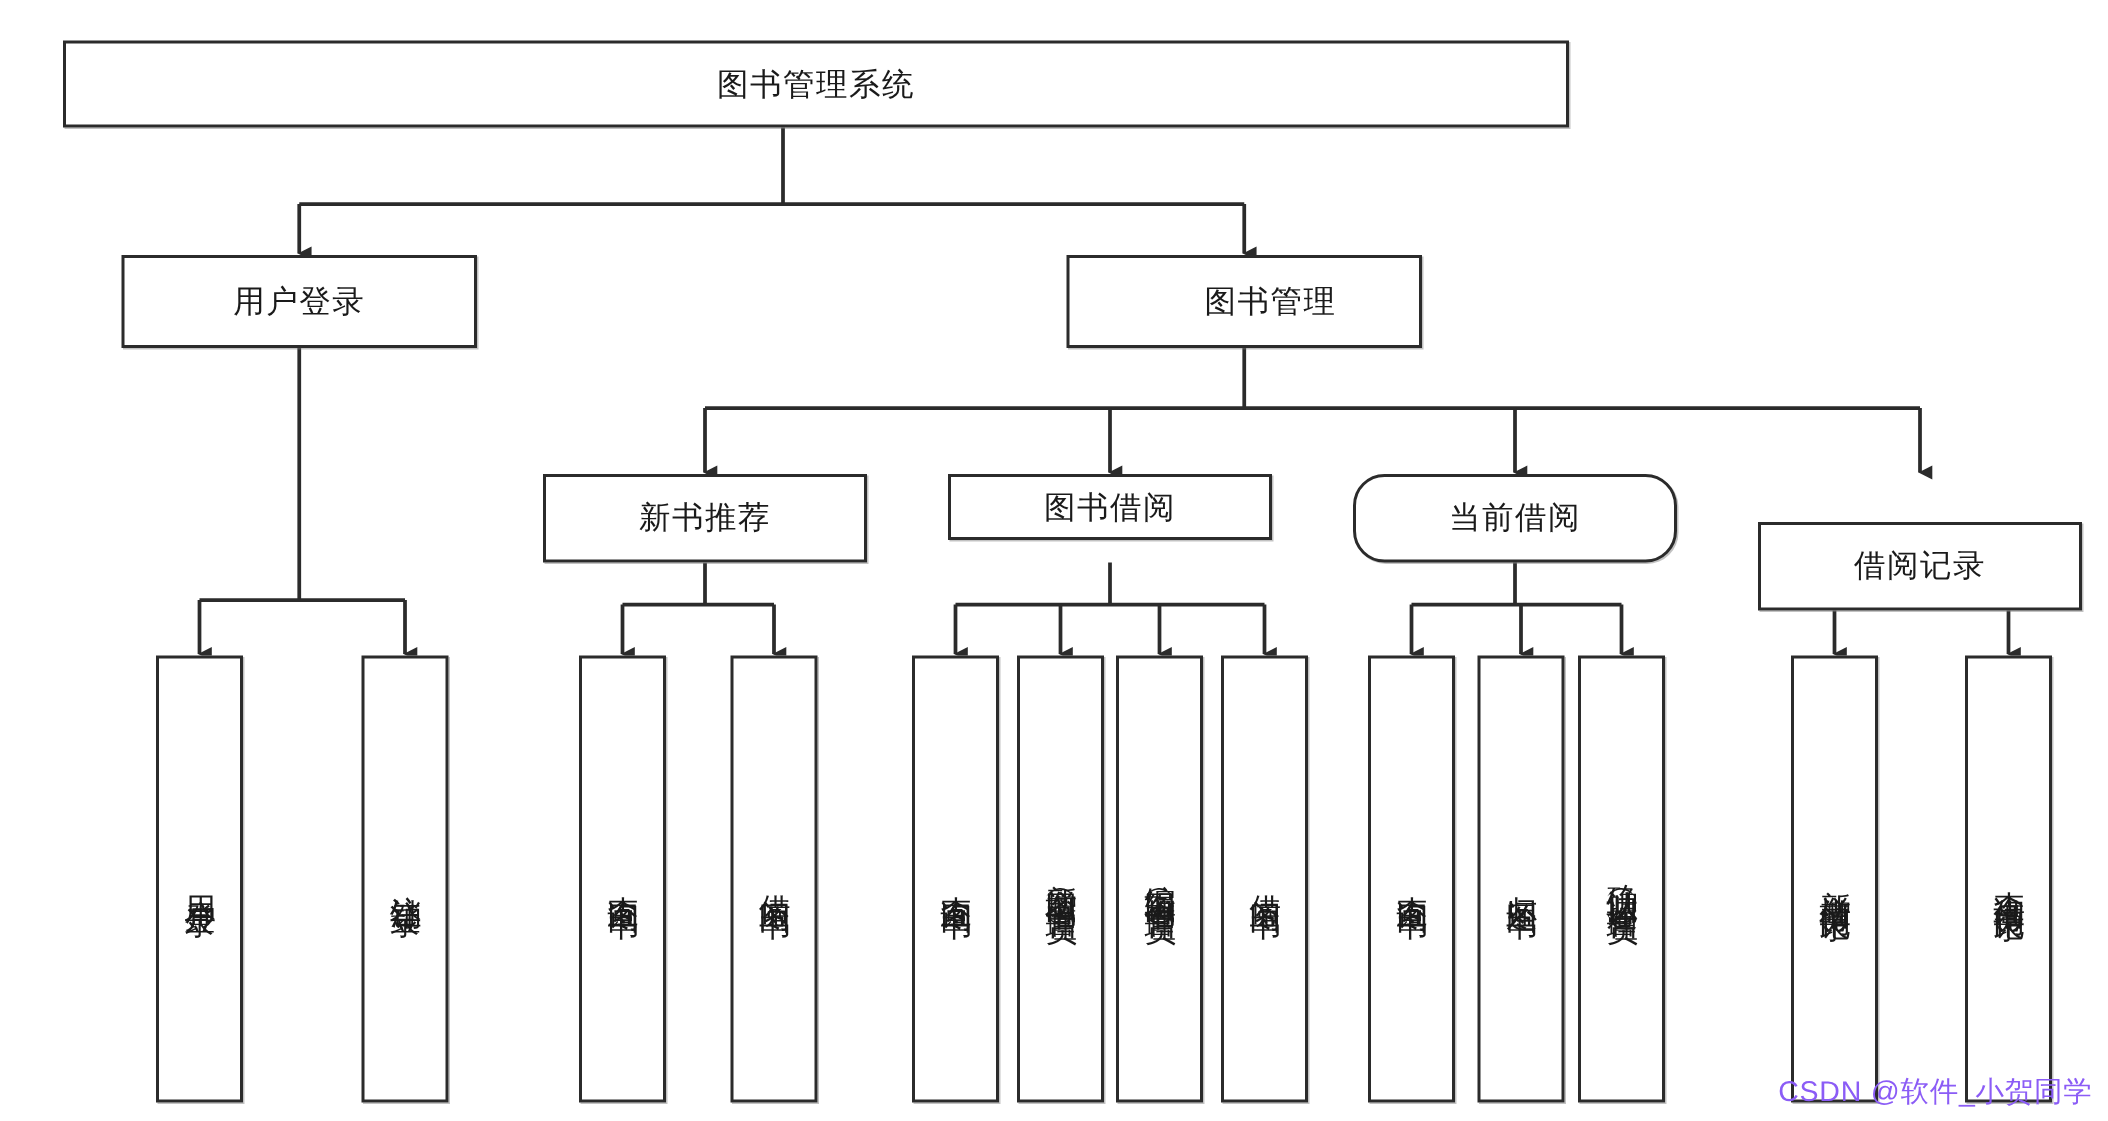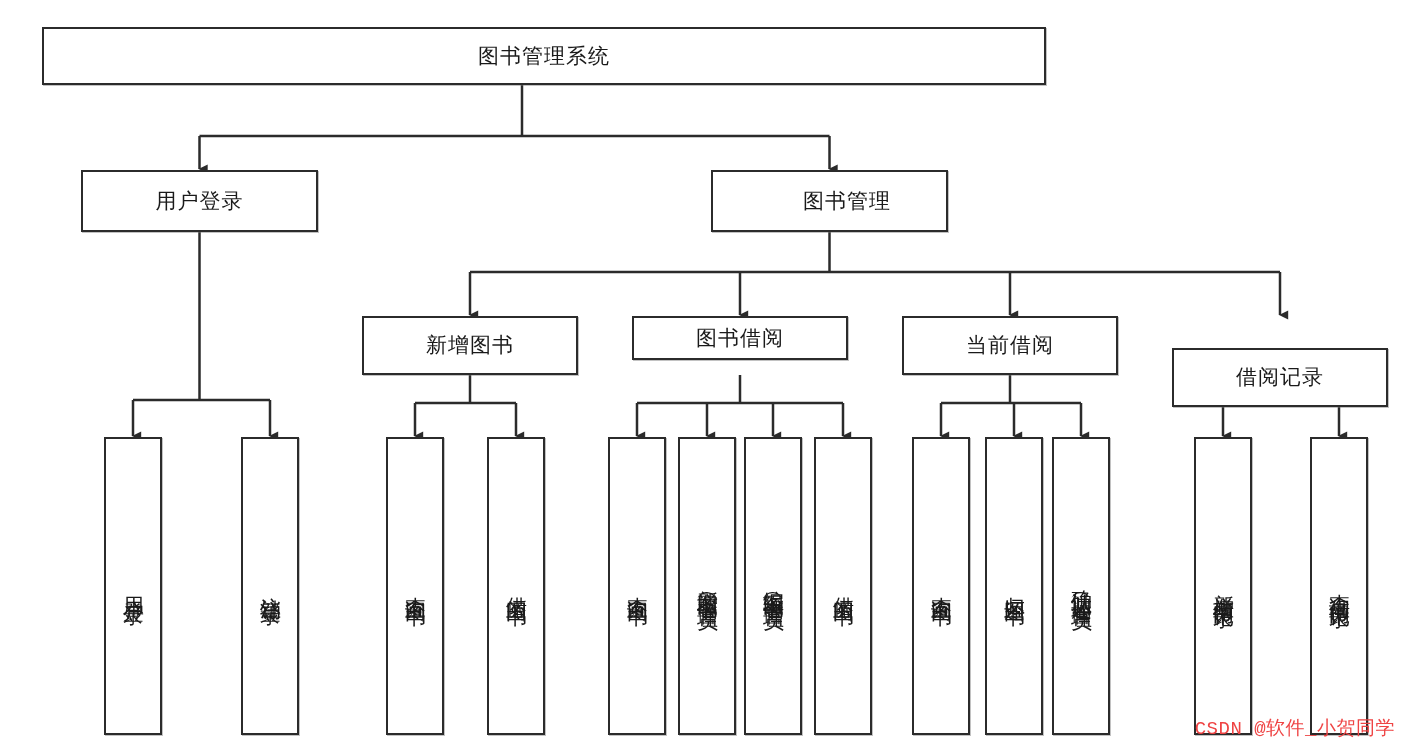--- a/index.html
+++ b/index.html
@@ -52,24 +52,24 @@
     font-size: 21px;
     letter-spacing: 3px;
     line-height: 1;
     white-space: nowrap;
   }
   .watermark {
     position: absolute;
     right: 10px;
     bottom: 6px;
     font-size: 19px;
-    color: #ef4444;
+    color: #8b5cf6;
     letter-spacing: 0.5px;
     white-space: nowrap;
-    font-family: Liberation Mono, monospace;
+    font-family: Liberation Sans, sans-serif;
   }
 </style>
 </head>
 <body>
 
 <div id="canvas">
   <svg class="edges" id="edge-svg" viewBox="0 0 1405 747">
     <defs>
       <marker id="arrow" markerWidth="11" markerHeight="11" refX="5.2" refY="8.6" orient="auto" markerUnits="userSpaceOnUse">
         <path d="M0.6,0.4 L5.2,9.6 L9.8,0.4 z" fill="#2b2b2b"></path>
@@ -116,26 +116,26 @@
       <div class="node" style="left: 20px; top: 27px; width: 1004px; height: 58px; margin-left: 22px;">
         <span class="label">图书管理系统</span>
       </div>
       <div class="node" style="left: 81px; top: 170px; width: 237px; height: 62px;">
         <span class="label">用户登录</span>
       </div>
       <div class="node" style="left: 711px; top: 170px; width: 237px; height: 62px; padding-left: 35px;">
         <span class="label">图书管理</span>
       </div>
       <div class="node" style="left: 362px; top: 316px; width: 216px; height: 59px;">
-        <span class="label">新增图书</span>
+        <span class="label">新书推荐</span>
       </div>
       <div class="node" style="left: 632px; top: 316px; width: 216px; height: 44px;">
         <span class="label">图书借阅</span>
       </div>
-      <div class="node" style="left: 902px; top: 316px; width: 216px; height: 59px;">
+      <div class="node" style="left: 902px; top: 316px; width: 216px; height: 59px; border-radius: 21px;">
         <span class="label">当前借阅</span>
       </div>
       <div class="node" style="left: 1172px; top: 316px; width: 216px; height: 59px; margin-top: 32px;">
         <span class="label">借阅记录</span>
       </div>
       <div class="node vertical" style="left: 104px; top: 437px; width: 58px; height: 298px;">
         <span class="label">用户登录</span>
       </div>
       <div class="node vertical" style="left: 241px; top: 437px; width: 58px; height: 298px;">
         <span class="label">注销登录</span>

